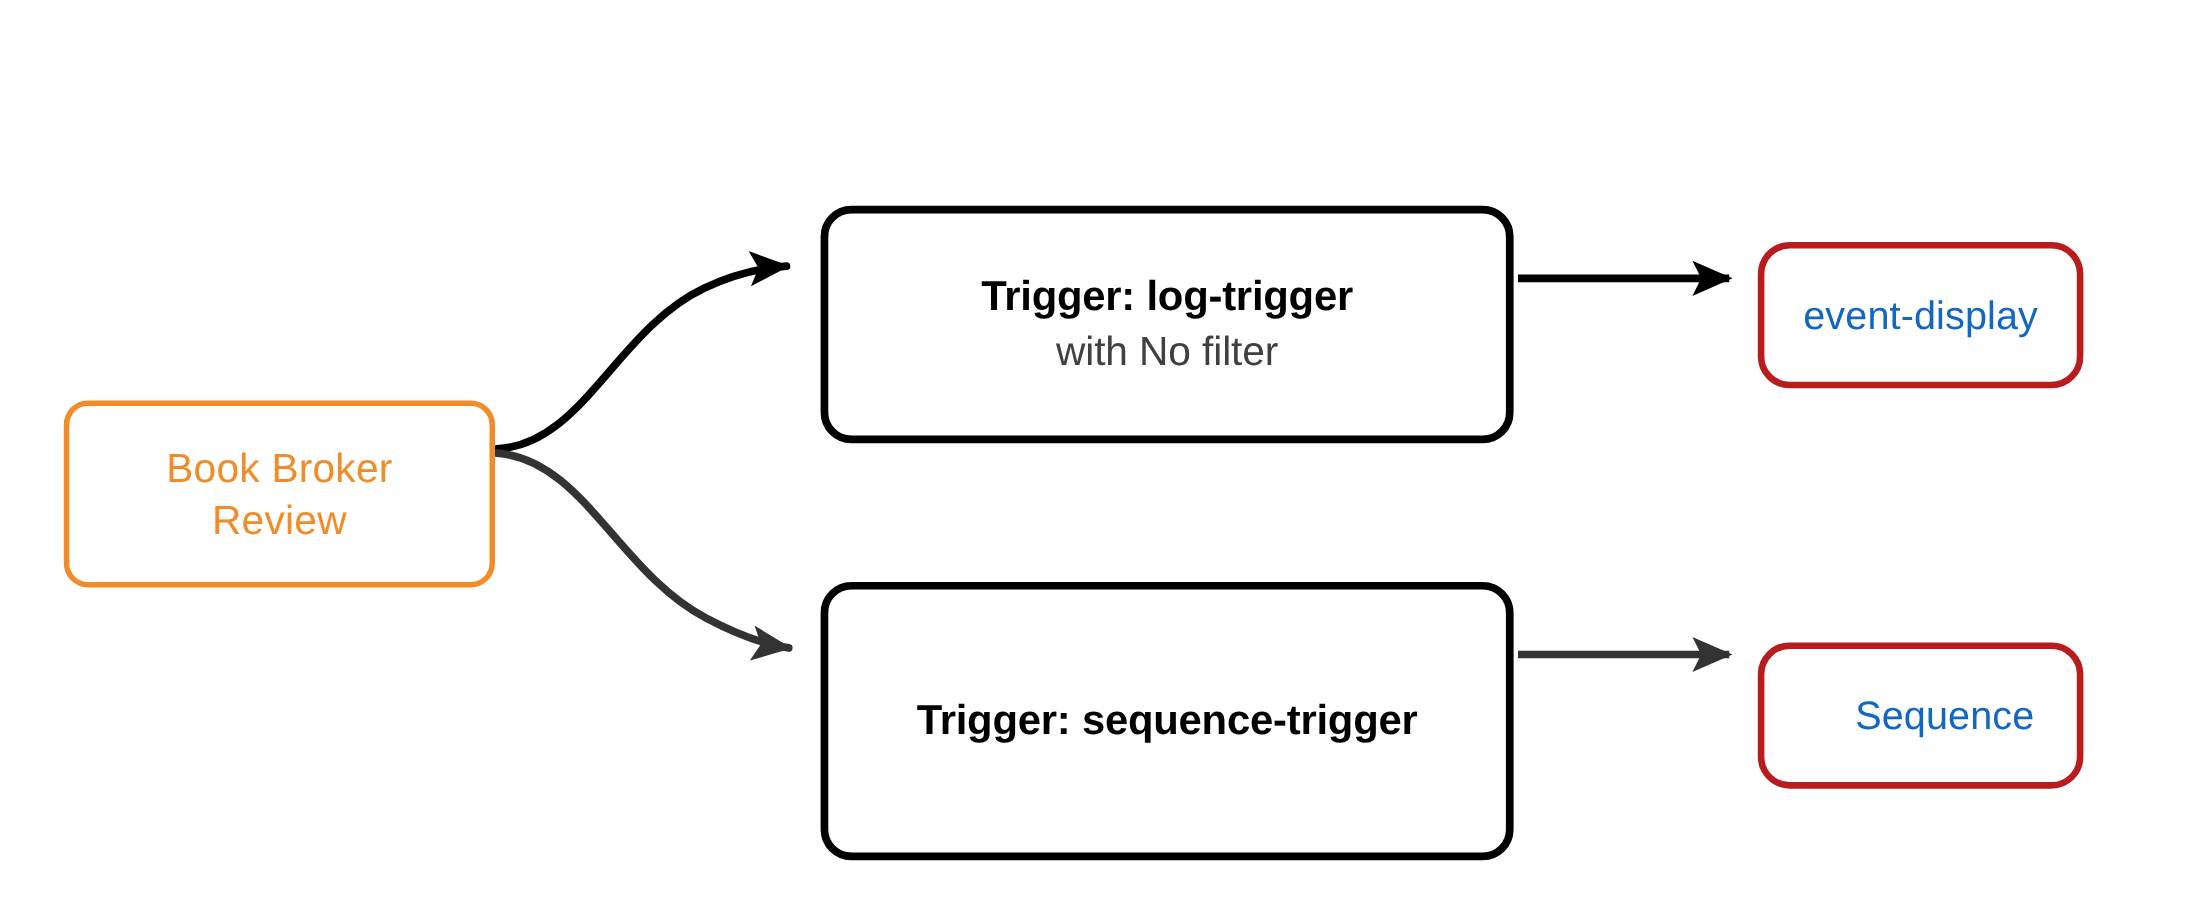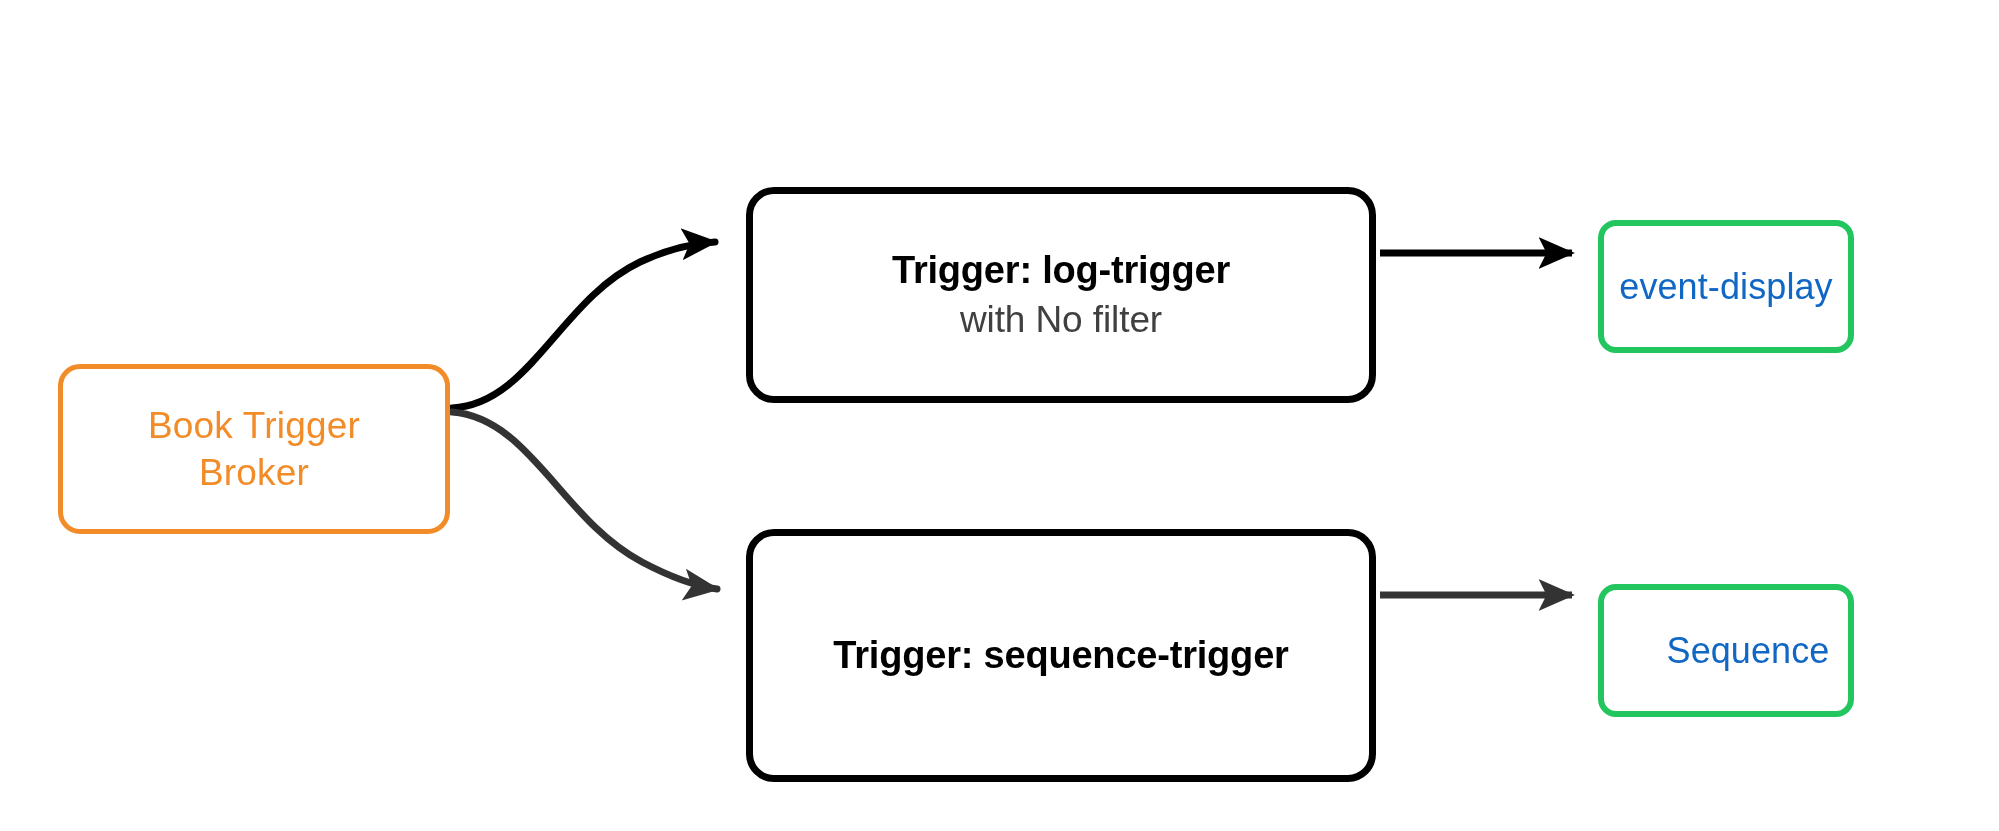--- a/index.html
+++ b/index.html
@@ -80,23 +80,23 @@
     color: #404040;
     font-size: 37px;
     font-weight: 400;
     line-height: 1.24;
     letter-spacing: -0.1px;
     margin-top: 4px;
   }
   
   .node-sink {
     left: 1598px;
-    width: 256px;
-    border: 6px solid #22c55e;
-    border-radius: 18px;
+    width: 296px;
+    border: 6px solid #b91c1c;
+    border-radius: 29px;
   }
   .node-sink-event-display {
     top: 178px;
     height: 133px;
   }
   .node-sink-sequence {
     top: 542px;
     height: 133px;
     padding-left: 44px;
   }
@@ -126,22 +126,22 @@
     <path d="M 452 408 C 530 404, 560 300, 640 262 C 672 247, 700 243, 715 242" fill="none" stroke="#000000" stroke-width="7" stroke-linecap="round" marker-end="url(#arrow-black)"></path>
 
     <path d="M 452 412 C 530 418, 562 520, 642 562 C 676 580, 702 587, 717 589" fill="none" stroke="#333333" stroke-width="7" stroke-linecap="round" marker-end="url(#arrow-gray)"></path>
 
     <path d="M 1380 253 L 1572 253" fill="none" stroke="#000000" stroke-width="7" stroke-linecap="butt" marker-end="url(#arrow-black)"></path>
 
     <path d="M 1380 595 L 1572 595" fill="none" stroke="#333333" stroke-width="7" stroke-linecap="butt" marker-end="url(#arrow-gray)"></path>
   </svg>
 
   <div class="node node-broker">
-    <span class="node-line">Book Trigger</span>
-    <span class="node-line">Broker</span>
+    <span class="node-line">Book Broker</span>
+    <span class="node-line">Review</span>
   </div>
 
   <div class="node node-trigger node-trigger-log">
     <span class="node-title">Trigger: log-trigger</span>
     <span class="node-subtitle">with No filter</span>
   </div>
 
   <div class="node node-trigger node-trigger-sequence">
     <span class="node-title">Trigger: sequence-trigger</span>
   </div>

